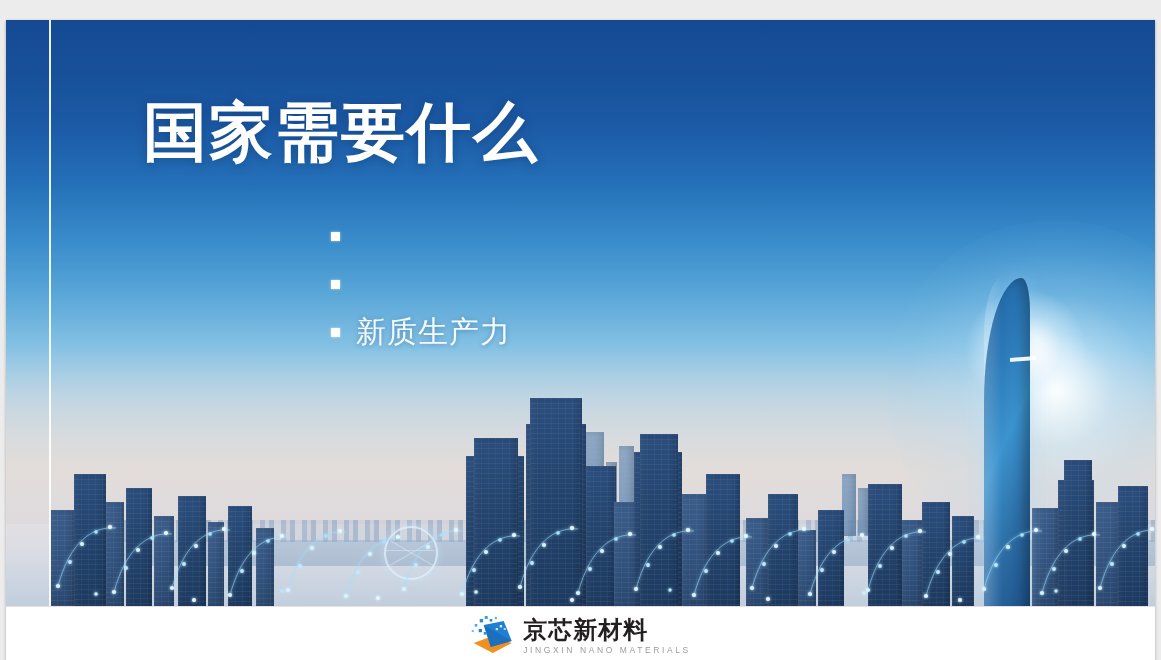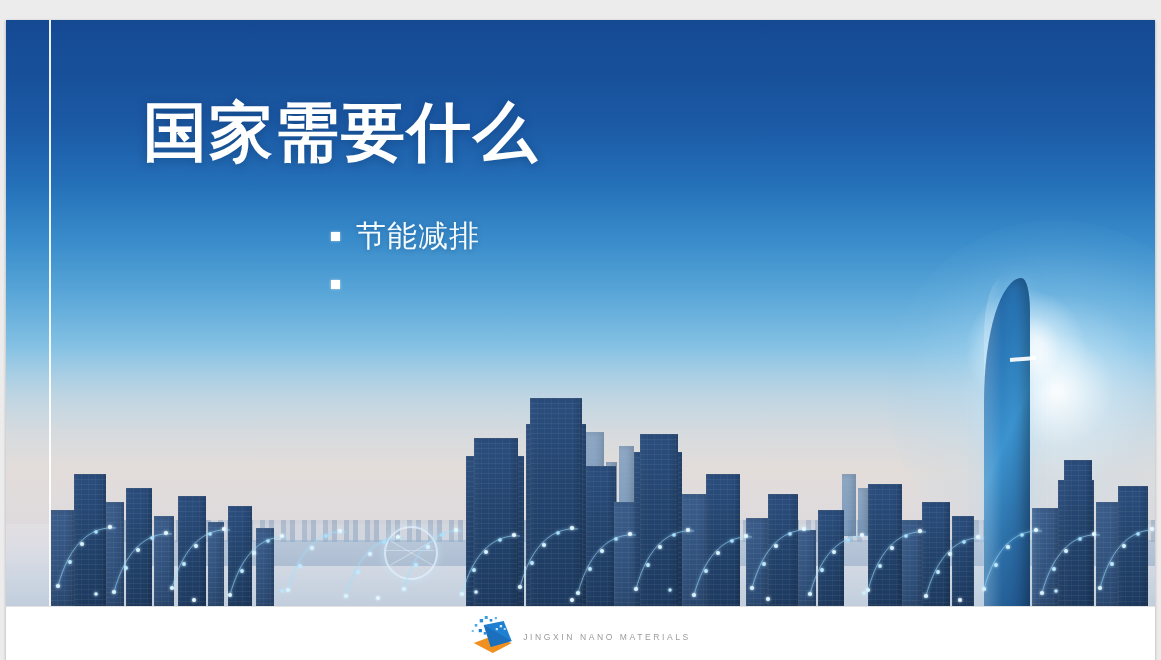--- a/index.html
+++ b/index.html
@@ -425,24 +425,27 @@
       </g>
     </svg>
 
     <div class="guide-line"></div>
 
     <div class="title">国家需要什么</div>
 
     <div class="bullets">
       <div class="bullet-row">
         <span class="bullet-mark"></span>
-        <span class="bullet-text">节能减排</span>
       </div>
       <div class="bullet-row">
         <span class="bullet-mark"></span>
+      </div>
+      <div class="bullet-row">
+        <span class="bullet-mark"></span>
+        <span class="bullet-text">新质生产力</span>
       </div>
     </div>
   </div>
 
   <div id="footer">
     <div class="logo-wrap">
 
       <svg class="logo-mark" viewBox="0 0 44 40">
 
         <path d="M3,27 L22,20 L41,27 L22,37 Z" fill="#f0901e"></path>
@@ -457,19 +460,20 @@
         <rect x="8" y="13" width="3.2" height="3.2" fill="#1f7fd0"></rect>
         <rect x="24" y="1" width="2.2" height="2.2" fill="#5ab4ea"></rect>
         <rect x="1" y="14" width="2.0" height="2.0" fill="#6cbdee"></rect>
         <rect x="13" y="16" width="2.6" height="2.6" fill="#2e8fd8"></rect>
         <rect x="29" y="9" width="2.4" height="2.4" fill="#ffffff" opacity=".85"></rect>
         <rect x="25" y="12" width="2.2" height="2.2" fill="#ffffff" opacity=".8"></rect>
         <rect x="33" y="12" width="2.0" height="2.0" fill="#ffffff" opacity=".7"></rect>
       </svg>
 
       <div class="logo-text">
+        <div class="logo-cn">京芯新材料</div>
         <div class="logo-en">JINGXIN NANO MATERIALS</div>
       </div>
 
     </div>
   </div>
 
 </div>
 
 </body></html>

